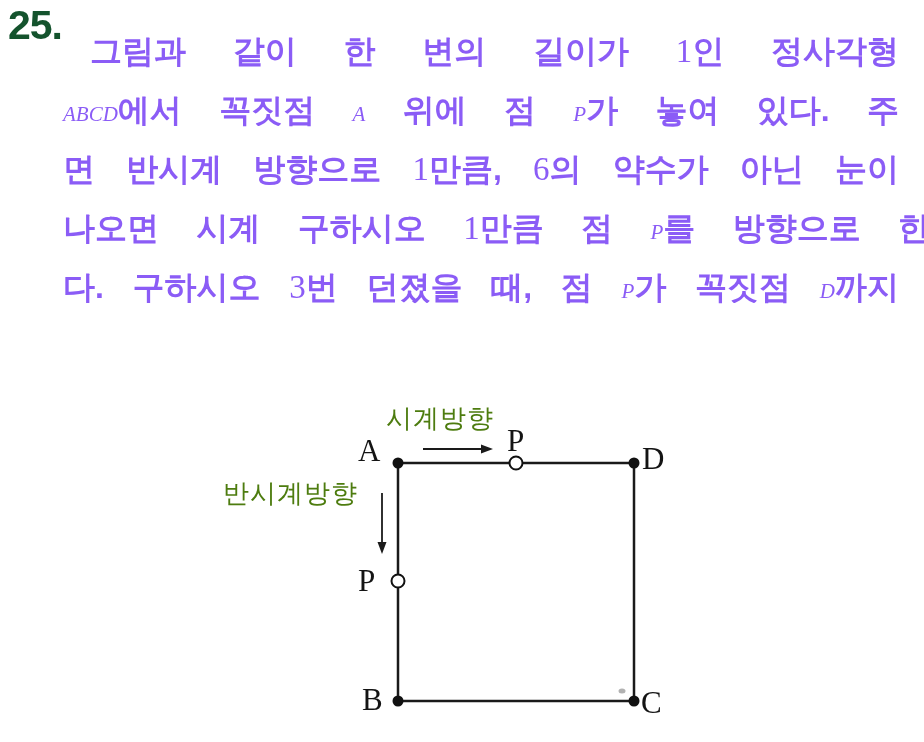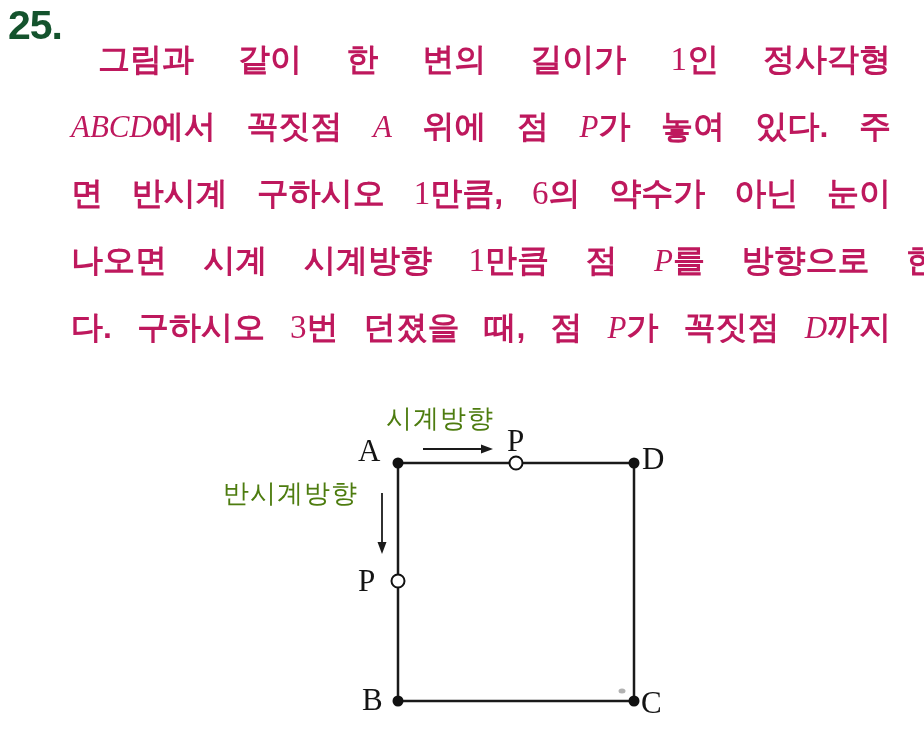--- a/index.html
+++ b/index.html
@@ -10,33 +10,33 @@
   }
   .problem-number {
     position:absolute; left:8px; top:2px;
     font-size:41px; font-weight:700; letter-spacing:-1px; color:#14532d;
   }
   .problem-text {
     position:absolute; left:55px; top:18px; width:852px;
   }
   .problem-text .line {
     box-sizing:border-box;
-    margin:16px; height:51px; line-height:51px;
-    font-size:32px; font-weight:700; color:#be185d;
+    margin:8px; height:51px; line-height:51px;
+    font-size:32px; font-weight:700; color:#8b5cf6;
     text-align:justify; text-align-last:justify;
   }
   .line-first { padding-left:27px; }
   .line-shift { margin-left:-15px; width:867px; }
   .line-last { text-align-last:left; margin-left:-17px; }
   .seg-num {
     font-family:"Liberation Serif", serif; font-weight:400; font-size:33px;
   }
   .seg-math {
     font-family:"Liberation Serif", serif; font-weight:400;
-    font-style:italic; font-size:31px;
+    font-style:italic; font-size:21px;
   }
   .fig-svg { position:absolute; left:340px; top:395px; }
   .fig-label { position:absolute; white-space:nowrap; }
   .ko-label {
     font-size:26px; font-weight:400; color:#4d7c0f; letter-spacing:1px;
   }
   .vertex-label {
     font-family:"Liberation Serif", serif; font-size:31px; color:#141414;
   }
 </style>
@@ -48,24 +48,24 @@
   <div class="problem-number">25.</div>
 
   <div class="problem-text">
     <p class="line line-first">
       <span>그림과 같이 한 변의 길이가 </span><span class="seg-num">1</span><span>인 정사각형</span>
     </p>
     <p class="line">
       <span class="seg-math">ABCD</span><span>에서 꼭짓점 </span><span class="seg-math">A</span><span> 위에 점 </span><span class="seg-math">P</span><span>가 놓여 있다. 주</span>
     </p>
     <p class="line">
-      <span>면 반시계 구하시오 </span><span class="seg-num">1</span><span>만큼, </span><span class="seg-num">6</span><span>의 약수가 아닌 눈이</span>
+      <span>면 반시계 방향으로 </span><span class="seg-num">1</span><span>만큼, </span><span class="seg-num">6</span><span>의 약수가 아닌 눈이</span>
     </p>
     <p class="line line-shift">
-      <span>나오면 시계 시계방향 </span><span class="seg-num">1</span><span>만큼 점 </span><span class="seg-math">P</span><span>를 방향으로 한</span>
+      <span>나오면 시계 구하시오 </span><span class="seg-num">1</span><span>만큼 점 </span><span class="seg-math">P</span><span>를 방향으로 한</span>
     </p>
     <p class="line">
       <span>다. 구하시오 </span><span class="seg-num">3</span><span>번 던졌을 때, 점 </span><span class="seg-math">P</span><span>가 꼭짓점 </span><span class="seg-math">D</span><span>까지</span>
     </p>
   </div>
 
   <svg class="fig-svg" width="340" height="330" viewBox="0 0 340 330">
 
     <rect x="58" y="68" width="236" height="238" fill="none" stroke="#1a1a1a" stroke-width="2.5"></rect>
 

